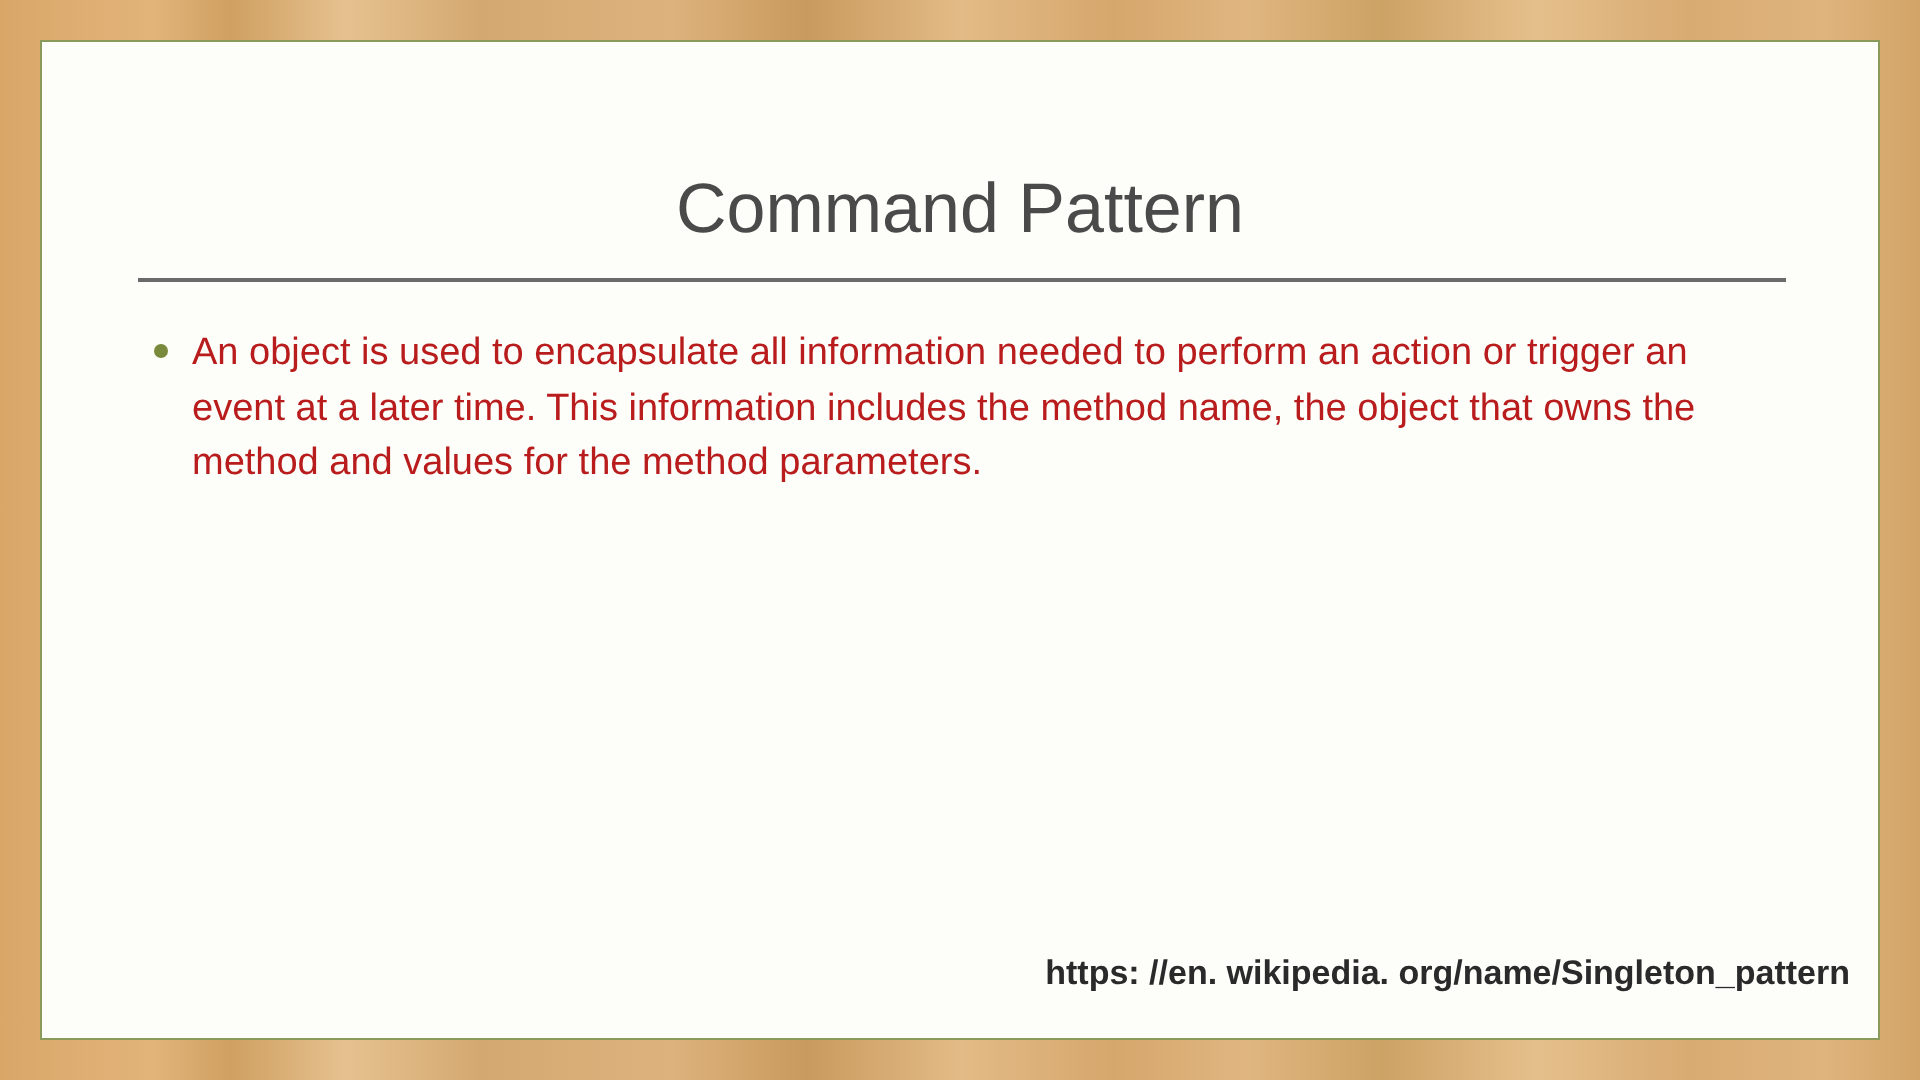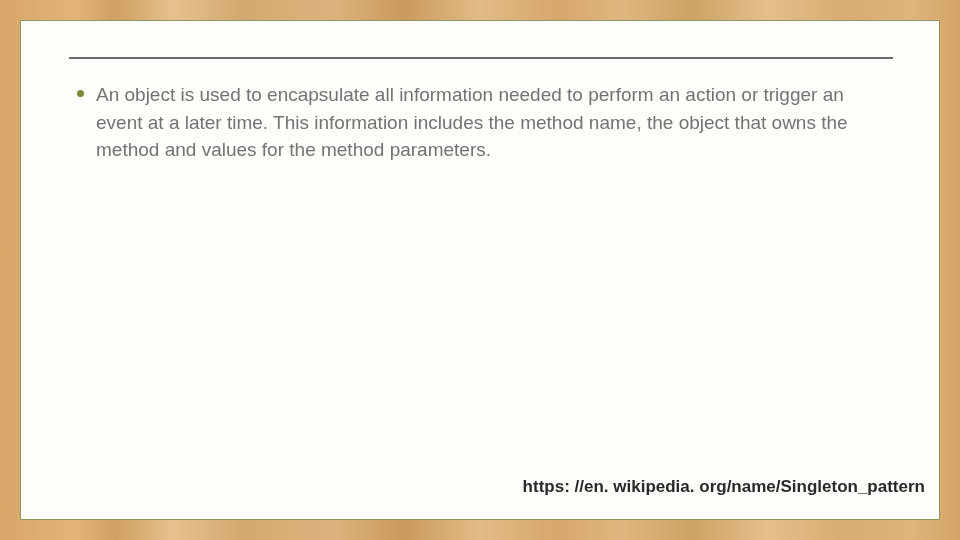--- a/index.html
+++ b/index.html
@@ -50,36 +50,37 @@
     height: 7px;
     border-radius: 50%;
     background: #7a8a3c;
     margin-top: 9px;
     flex-shrink: 0;
     margin-left: 2px;
   }
   .bullet-text {
     font-size: 19px;
     line-height: 1.45;
-    color: #737373;
+    color: #b91c1c;
     max-width: 770px;
   }
   .footer-link {
     position: absolute;
     right: 14px;
     bottom: 22px;
     font-size: 17px;
     font-weight: 700;
     color: #2a2a2a;
   }
 </style>
 </head>
 <body>
 
 <div class="slide">
+  <h1 class="title">Command Pattern</h1>
   <div class="title-underline"></div>
   <div class="body">
     <div class="bullet-row">
       <div class="bullet-dot"></div>
       <div class="bullet-text">An object is used to encapsulate all information needed to perform an action or trigger an event at a later time. This information includes the method name, the object that owns the method and values for the method parameters.</div>
     </div>
   </div>
   <div class="footer-link">https: //en. wikipedia. org/name/Singleton_pattern</div>
 </div>
 

